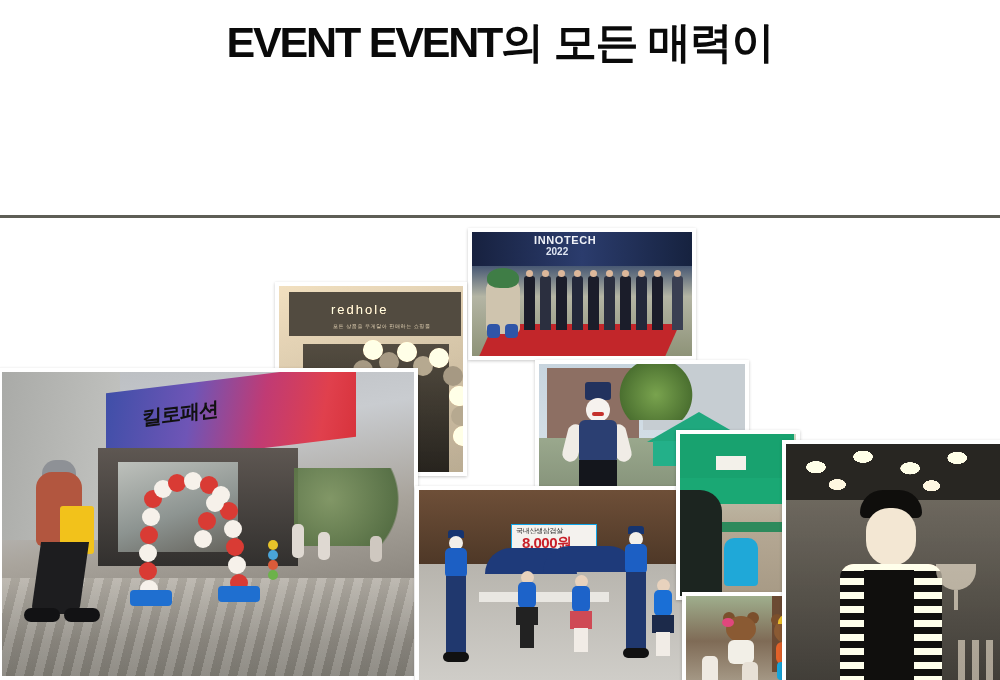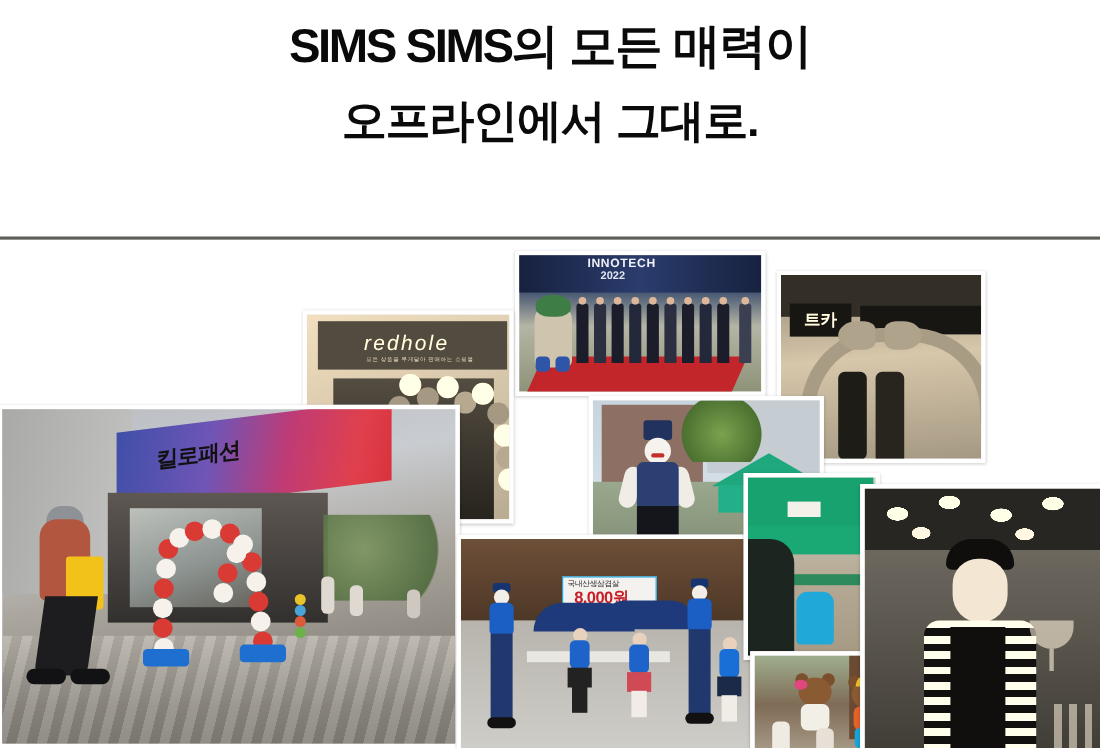--- a/index.html
+++ b/index.html
@@ -69,21 +69,21 @@
   #p1 .walker .leg{position:absolute;left:16px;top:82px;width:48px;height:72px;background:#1d1d1f;border-radius:0 0 8px 8px;transform:skewX(-8deg);}
   #p1 .walker .shoe{position:absolute;top:148px;width:36px;height:14px;background:#121214;border-radius:7px;}
   #p1 .ped{position:absolute;width:12px;height:34px;background:#dfd9d2;border-radius:5px;}
   #p1 .base{position:absolute;width:42px;height:16px;background:#1f6fd0;border-radius:4px;}
   #p1 .trees{position:absolute;right:0;top:96px;width:120px;height:78px;background:radial-gradient(circle at 30% 40%,#7d9560,#4e6a3c 70%,transparent 72%);opacity:.9;}
 
   
   #p2{left:275px;top:64px;width:192px;height:194px;}
   #p2 .wall{position:absolute;inset:0;background:linear-gradient(160deg,#cbbda7,#a89madd);background:linear-gradient(160deg,#cbbda7,#9e927e);}
   #p2 .awn{position:absolute;left:10px;top:6px;width:172px;height:44px;background:#4a4138;}
-  #p2 .logo{position:absolute;left:52px;top:16px;color:#e6ded2;font-size:19px;letter-spacing:2px;font-weight:300;font-style:italic;}
+  #p2 .logo{position:absolute;left:52px;top:16px;color:#e6ded2;font-size:13px;letter-spacing:2px;font-weight:300;}
   #p2 .logosub{position:absolute;left:54px;top:37px;color:#c3b8a8;font-size:5px;letter-spacing:.6px;}
   #p2 .door{position:absolute;left:24px;top:58px;width:146px;height:132px;background:linear-gradient(180deg,#4c4237,#241f1a);}
 
   
   #p3{left:468px;top:10px;width:228px;height:132px;}
   #p3 .hall{position:absolute;inset:0;background:linear-gradient(180deg,#2a3754 0%,#4a5a74 28%,#b4b5a4 52%,#8e9378 100%);}
   #p3 .banner{position:absolute;left:0;top:0;width:100%;height:34px;background:linear-gradient(90deg,#17213f,#2b3c6d 50%,#16223f);}
   #p3 .bannertxt{position:absolute;left:62px;top:2px;color:#f0f2f8;font-size:11px;font-weight:700;letter-spacing:.6px;}
   #p3 .banneryr{position:absolute;left:74px;top:14px;color:#dfe5f2;font-size:10px;font-weight:700;}
   #p3 .carpet{position:absolute;left:14px;top:92px;width:186px;height:34px;background:#c2262a;transform:skewX(-24deg);}
@@ -207,24 +207,23 @@
   .bl{position:absolute;border-radius:50%;}
 </style>
 </head>
 <body>
 
 <div id="page">
 
   <div class="header">
 
     <div class="headline headline-1">
-      <span class="brand">SIMS SIMS</span><span>의 모든 매력이</span>
-    </div>
-
-    <div class="headline headline-2">오프라인에서 그대로.</div>
+      <span class="brand">EVENT EVENT</span><span>의 모든 매력이</span>
+    </div>
+
 
 
     <div class="divider"></div>
   </div>
 
   <div class="collage">
 
     <div class="photo" id="p3">
       <div class="inner">
         <div class="hall"></div>
@@ -265,35 +264,20 @@
           <div class="suit" style="left:128px">
               <i></i>
             </div>
           <div class="suit" style="left:148px;background:#3a3f52">
               <i></i>
             </div>
         </div>
       </div>
     </div>
 
-    <div class="photo sepia" id="p4">
-      <div class="inner">
-        <div class="st"></div>
-        <div class="strip"></div>
-        <div class="sgn">트카</div>
-        <div class="sgn2"></div>
-        <div class="arc"></div>
-        <div class="bow">
-            <b style="left:0"></b>
-            <b style="left:42px;border-radius:30% 50% 50% 30%"></b>
-          </div>
-        <div class="perf" style="left:52px"></div>
-        <div class="perf" style="left:86px;height:86px;background:#26211b"></div>
-      </div>
-    </div>
 
     <div class="photo sepia" id="p2">
       <div class="inner">
         <div class="wall"></div>
         <div class="awn"></div>
         <div class="logo">redhole</div>
         <div class="logosub">모든 상품을 무게달아 판매하는 쇼핑몰</div>
         <div class="door"></div>
         <div class="bl" style="left:84px;top:54px;width:20px;height:20px;background:#efe8da"></div>
         <div class="bl" style="left:100px;top:66px;width:20px;height:20px;background:#8d8371"></div>

